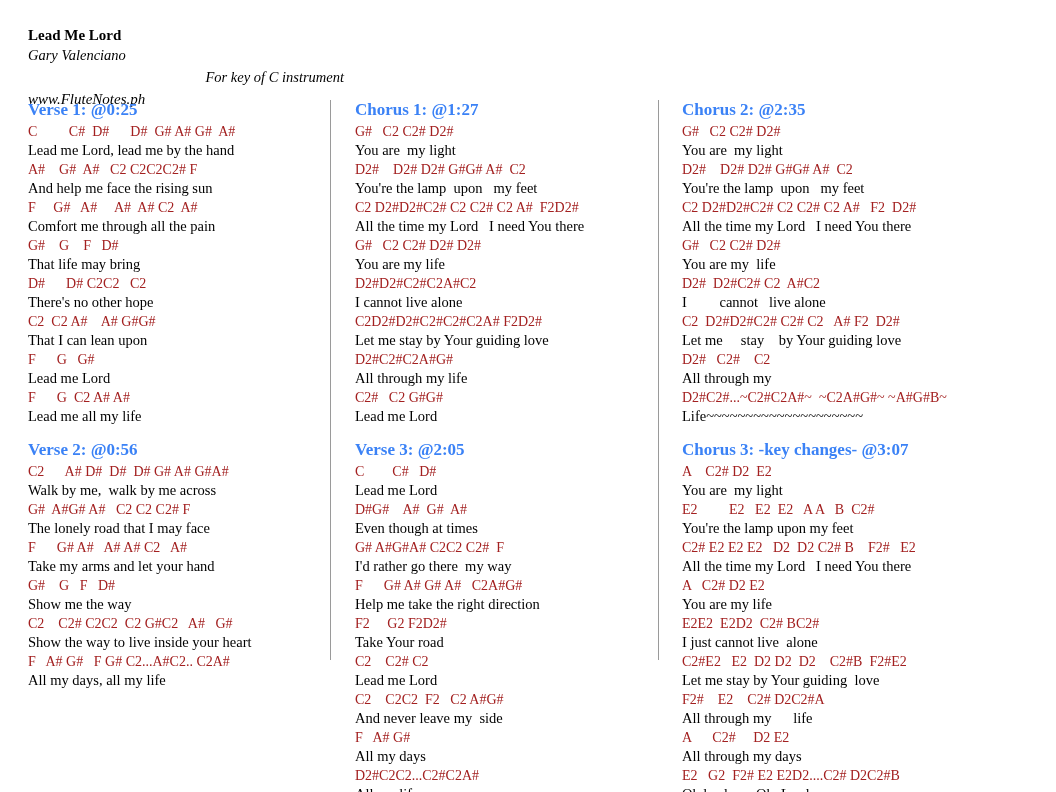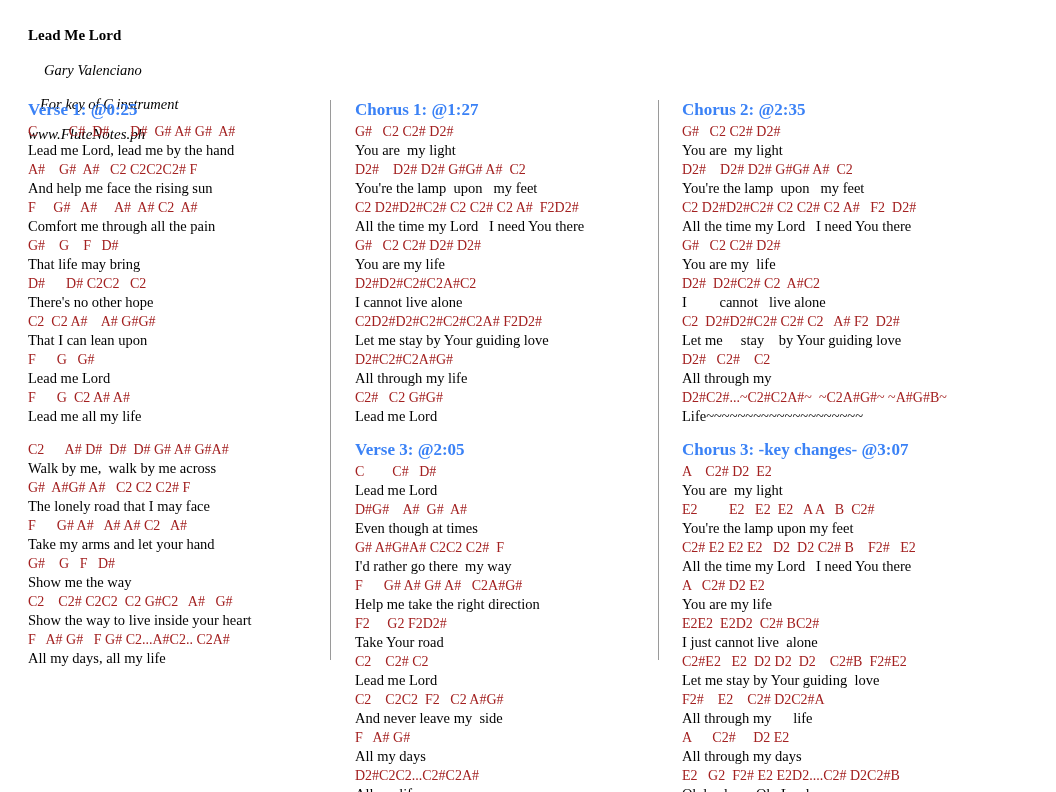--- a/index.html
+++ b/index.html
@@ -31,27 +31,28 @@
     font-weight: bold;
     font-size: 15px;
     line-height: 19px;
     margin: 0 0 1px 0;
     font-family: "Liberation Serif", serif;
   }
   .artist {
     font-style: italic;
     font-size: 14.5px;
     line-height: 18px;
-    margin: 16px;
+    margin: 0;
   }
   .keyline {
     font-style: italic;
     font-size: 14.5px;
     line-height: 18px;
-    margin: 12px;
+    margin: 4px;
+    text-align: right;
   }
   .site {
     font-style: italic;
     font-size: 15px;
     line-height: 18px;
     margin: 0;
   }
   .columns {
     position: absolute;
     left: 0;
@@ -133,20 +134,21 @@
           <div class="lyric">There's no other hope</div>
           <div class="chords">C2  C2 A#    A# G#G#</div>
           <div class="lyric">That I can lean upon</div>
           <div class="chords">F      G   G#</div>
           <div class="lyric">Lead me Lord</div>
           <div class="chords">F      G  C2 A# A#</div>
           <div class="lyric">Lead me all my life</div>
         </div>
         <div class="sp"></div>
         <div class="section">
+          <div class="section-title">Verse 2: @0:56</div>
           <div class="chords">C2      A# D#  D#  D# G# A# G#A#</div>
           <div class="lyric">Walk by me,  walk by me across</div>
           <div class="chords">G#  A#G# A#   C2 C2 C2# F</div>
           <div class="lyric">The lonely road that I may face</div>
           <div class="chords">F      G# A#   A# A# C2   A#</div>
           <div class="lyric">Take my arms and let your hand</div>
           <div class="chords">G#    G   F   D#</div>
           <div class="lyric">Show me the way</div>
           <div class="chords">C2    C2# C2C2  C2 G#C2   A#   G#</div>
           <div class="lyric">Show the way to live inside your heart</div>

